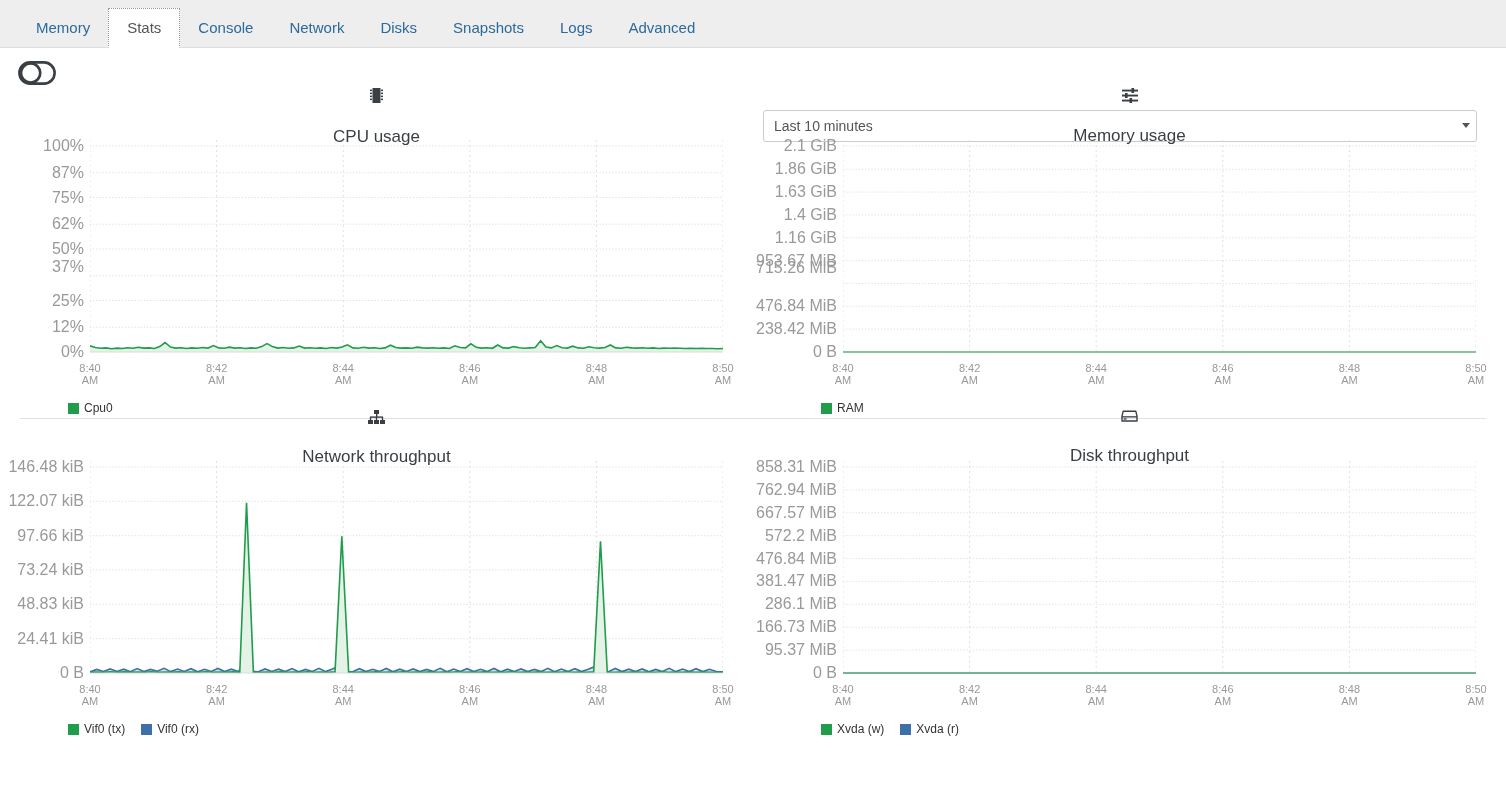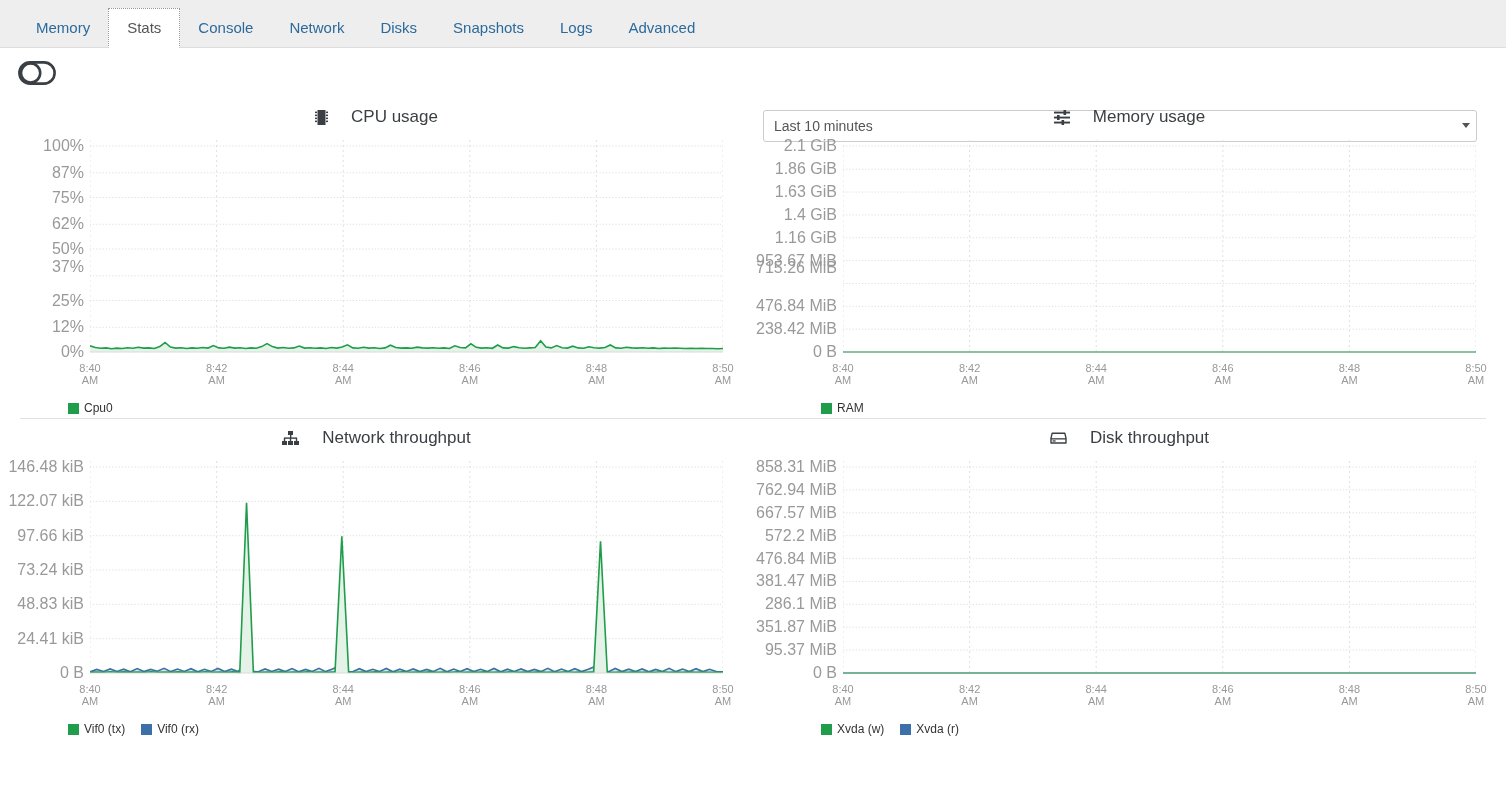--- a/index.html
+++ b/index.html
@@ -86,20 +86,21 @@
 
   .chart-title {
     text-align: center;
     font-size: 17px;
     color: #3a3f44;
     display: flex;
     align-items: center;
     justify-content: center;
     gap: 23px;
     height: 26px;
+    flex-direction: column;
   }
   .chart-title svg { display: block; }
 
   .plot {
     position: relative;
     margin-top: 10px;
     height: 250px;
   }
   .ylabels {
     position: absolute;
@@ -421,21 +422,21 @@
           <rect x="1" y="6.2" width="15" height="1.3" fill="#3a3f44"></rect>
           <rect x="2.6" y="8.3" width="3" height="1.3" fill="#3a3f44"></rect>
         </svg>
       </span>
       <span>Disk throughput</span>
     </div>
     <div class="plot">
       <div class="ylabels">
           <span style="top: 212px;">0 B</span>
           <span style="top: 189.111px;">95.37 MiB</span>
-          <span style="top: 166.222px;">351.87 MiB</span>
+          <span style="top: 166.222px;">166.73 MiB</span>
           <span style="top: 143.333px;">286.1 MiB</span>
           <span style="top: 120.444px;">381.47 MiB</span>
           <span style="top: 97.5556px;">476.84 MiB</span>
           <span style="top: 74.6667px;">572.2 MiB</span>
           <span style="top: 51.7778px;">667.57 MiB</span>
           <span style="top: 28.8889px;">762.94 MiB</span>
           <span style="top: 6px;">858.31 MiB</span>
         </div>
       <div class="canvas-area">
           <svg viewBox="0 0 1000 218" preserveAspectRatio="none">

